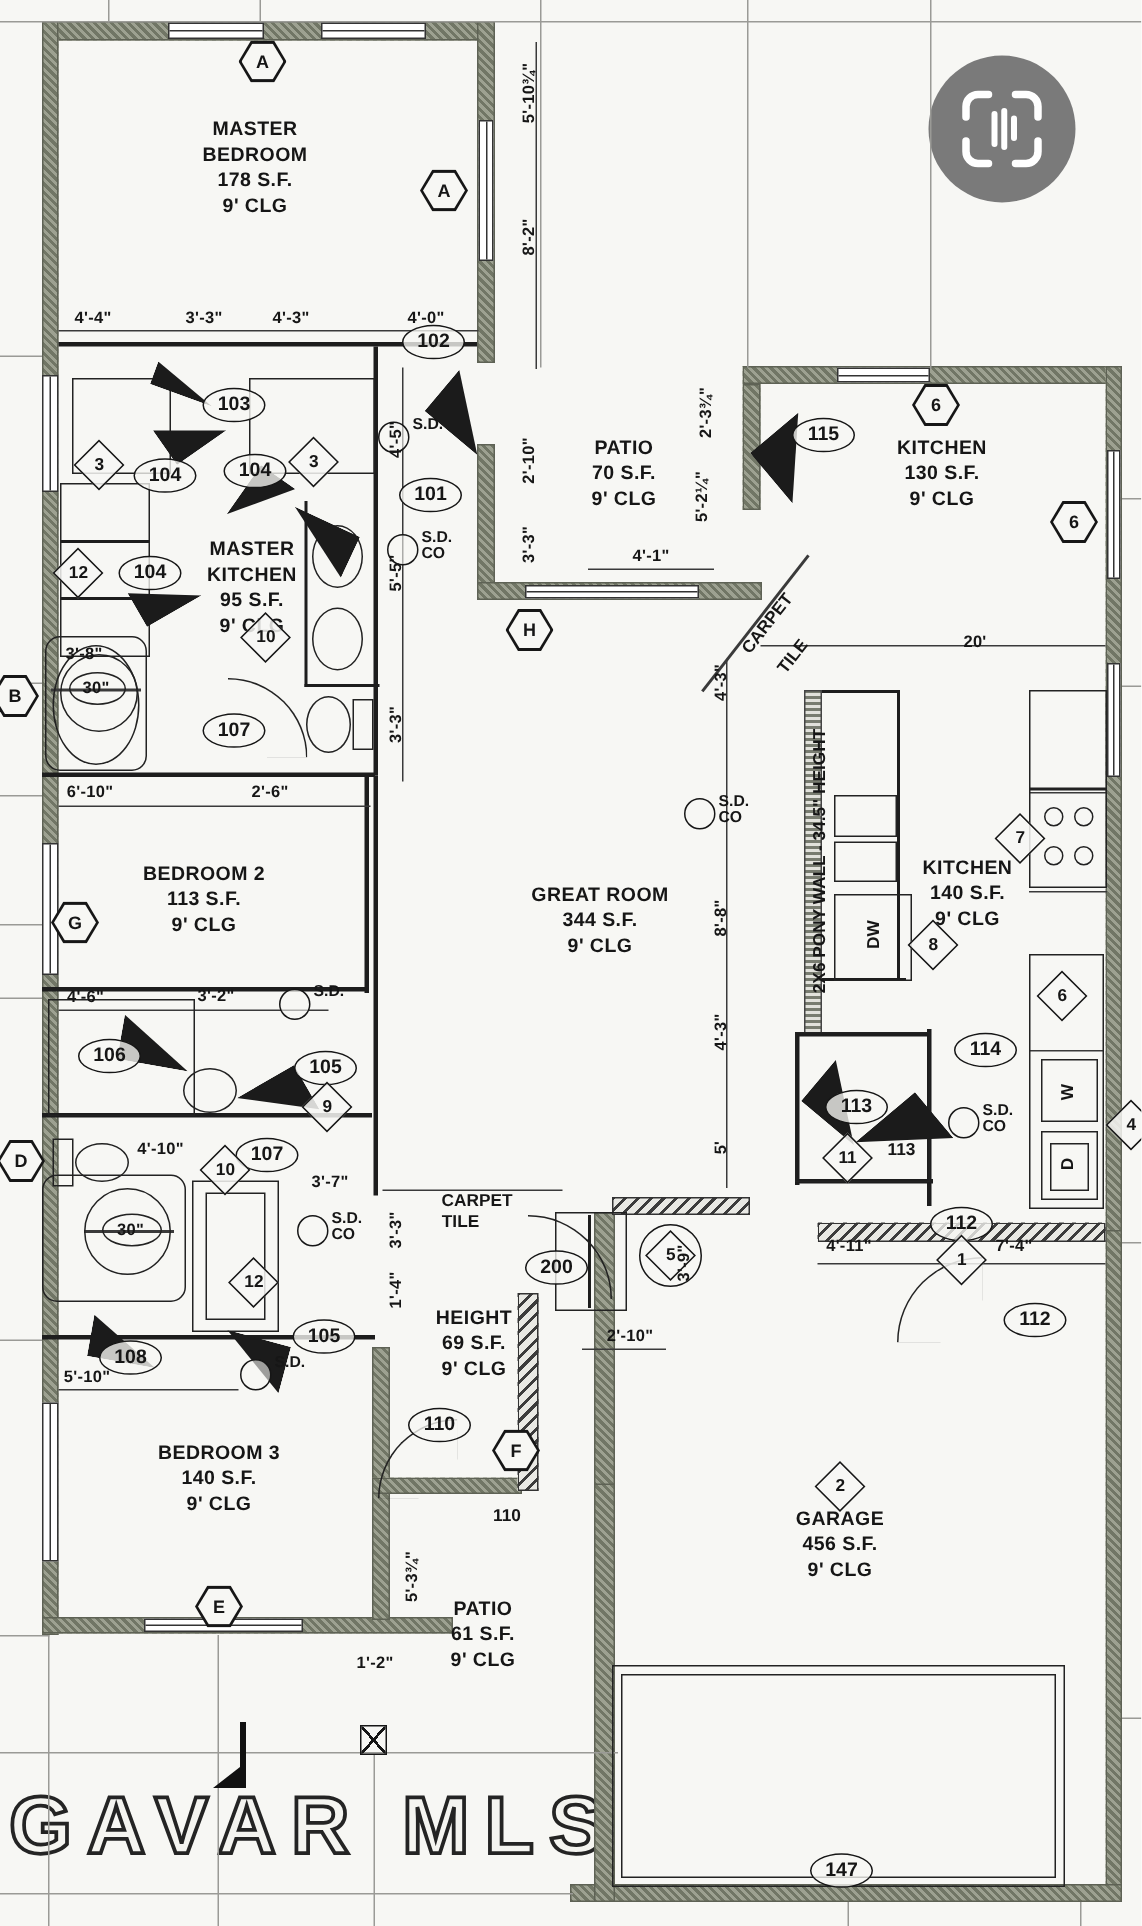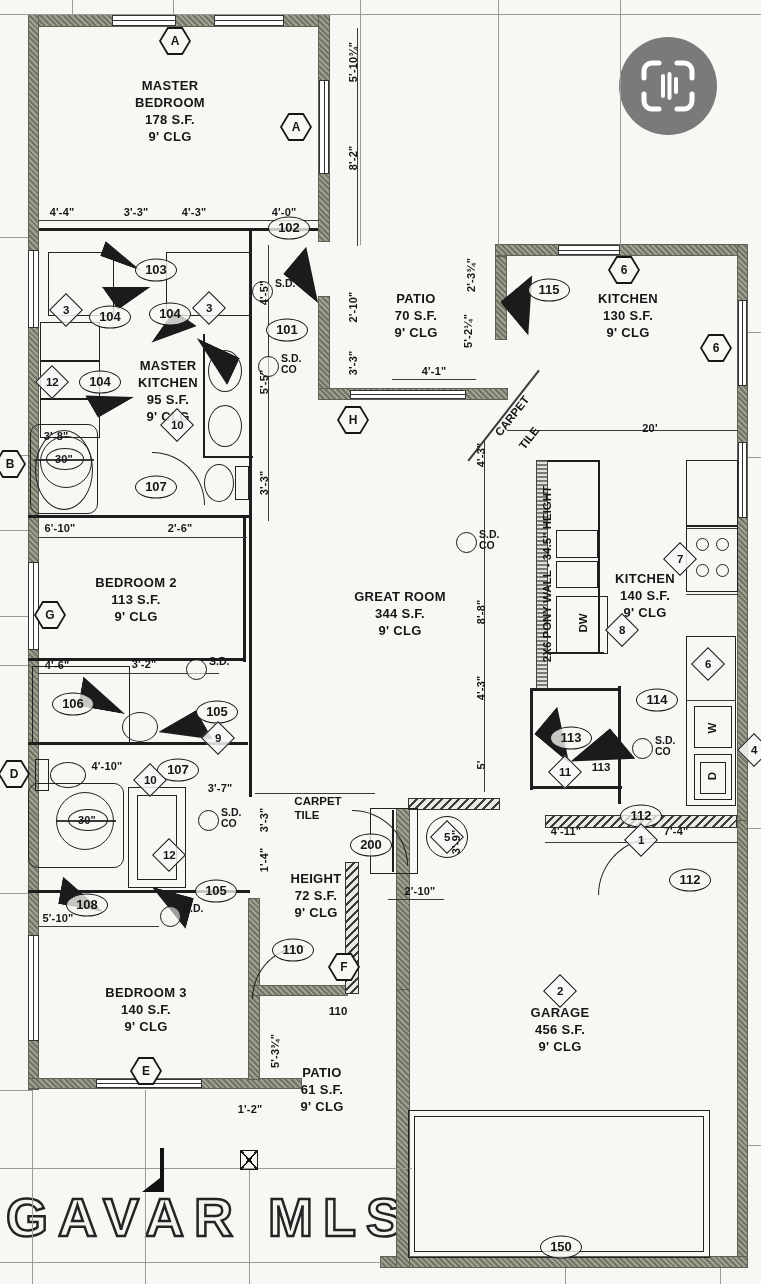--- a/index.html
+++ b/index.html
@@ -253,24 +253,24 @@
       <div>344 S.F.</div>
       <div>9' CLG</div>
     </div>
     <div class="abs room" style="left: 645px; top: 596px;">
       <div>KITCHEN</div>
       <div>140 S.F.</div>
       <div>9' CLG</div>
     </div>
     <div class="abs room" style="left: 316px; top: 896px;">
       <div>HEIGHT</div>
-      <div>72 S.F.</div>
-      <div>9' CLG</div>
-    </div>
-    <div class="abs room" style="left: 146px; top: 1010px;">
+      <div>69 S.F.</div>
+      <div>9' CLG</div>
+    </div>
+    <div class="abs room" style="left: 146px; top: 986px;">
       <div>BEDROOM 3</div>
       <div>140 S.F.</div>
       <div>9' CLG</div>
     </div>
     <div class="abs room" style="left: 322px; top: 1090px;">
       <div>PATIO</div>
       <div>61 S.F.</div>
       <div>9' CLG</div>
     </div>
     <div class="abs room" style="left: 560px; top: 1030px;">
@@ -290,21 +290,21 @@
     <div class="abs tagE" style="left: 217px; top: 712px;">105</div>
     <div class="abs tagE" style="left: 178px; top: 770px;">107</div>
     <div class="abs tagE" style="left: 216px; top: 891px;">105</div>
     <div class="abs tagE" style="left: 87px; top: 905px;">108</div>
     <div class="abs tagE" style="left: 371px; top: 845px;">200</div>
     <div class="abs tagE" style="left: 293px; top: 950px;">110</div>
     <div class="abs tagE" style="left: 641px; top: 816px;">112</div>
     <div class="abs tagE" style="left: 690px; top: 880px;">112</div>
     <div class="abs tagE" style="left: 571px; top: 738px;">113</div>
     <div class="abs tagE" style="left: 657px; top: 700px;">114</div>
-    <div class="abs tagE" style="left: 561px; top: 1247px;">150</div>
+    <div class="abs tagE" style="left: 561px; top: 1247px;">147</div>
     <div class="abs tagD" style="left: 66px; top: 310px;">
       <span>3</span>
     </div>
     <div class="abs tagD" style="left: 209px; top: 308px;">
       <span>3</span>
     </div>
     <div class="abs tagD" style="left: 52px; top: 382px;">
       <span>12</span>
     </div>
     <div class="abs tagD" style="left: 177px; top: 425px;">

